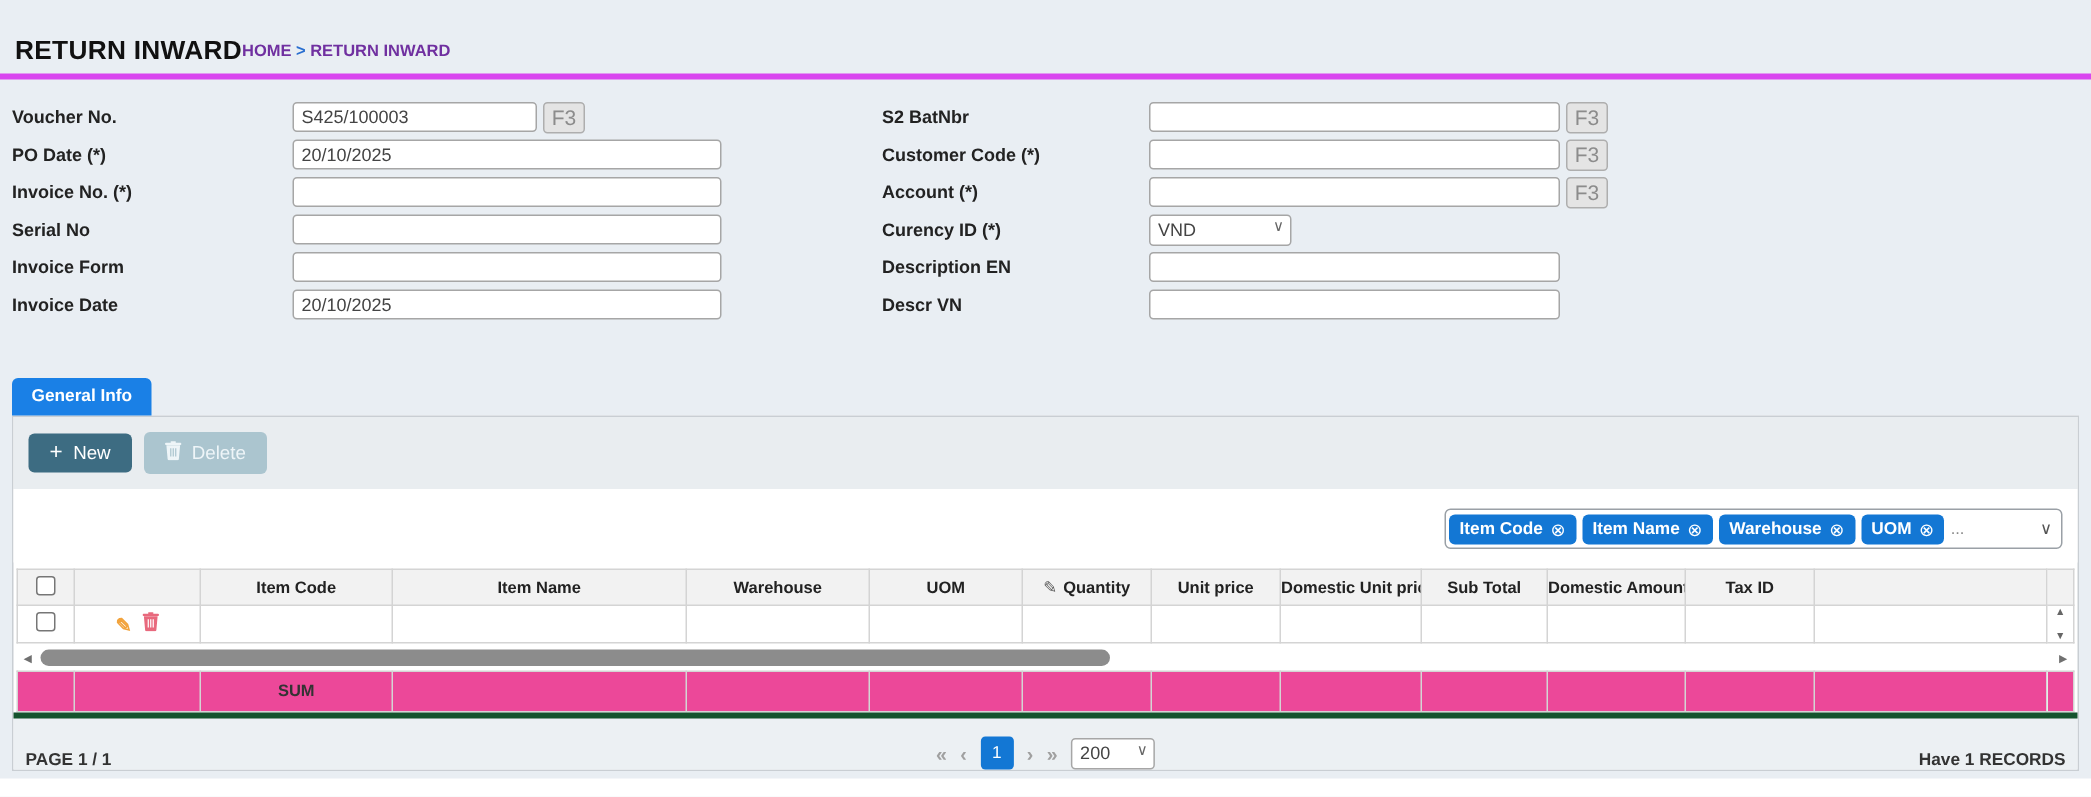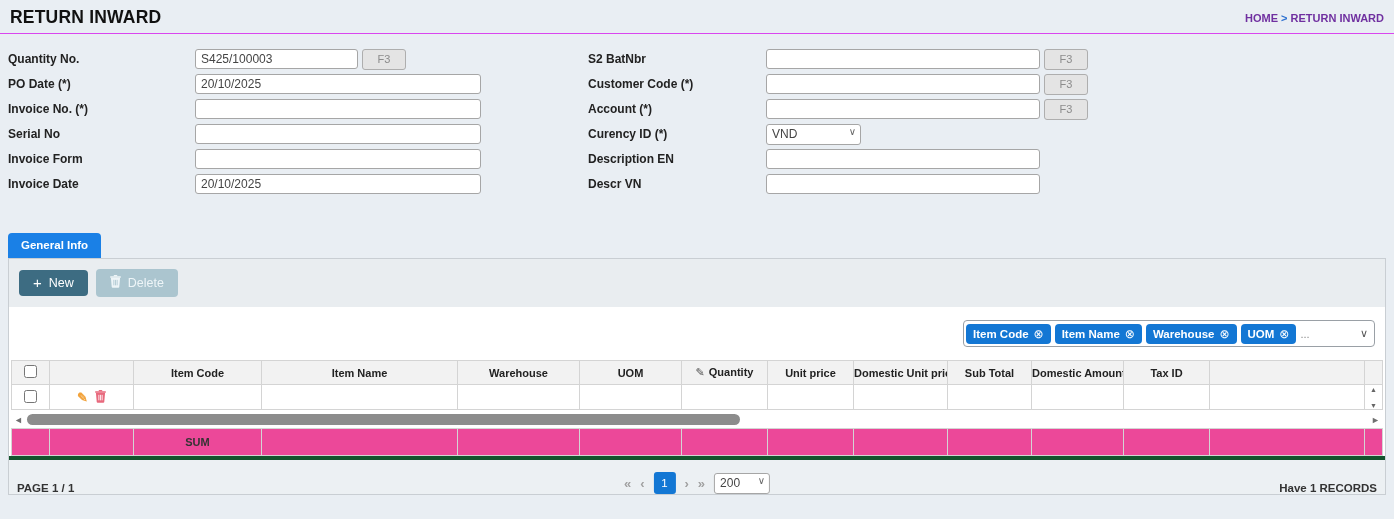--- a/index.html
+++ b/index.html
@@ -1,41 +1,41 @@
 <!DOCTYPE html>
 <html><head>
 <meta charset="utf-8">
 <style>
   * { box-sizing: border-box; margin: 0; padding: 0; }
   html,body { width:1394px; height:531px; background:#ffffff; font-family:"Liberation Sans",sans-serif; font-size:12px; color:#1a1a1a; overflow:hidden; }
   .page { background:#e9eef3; height:519px; overflow:hidden; }
 
   
-  .hdr { display:flex; justify-content:space-between; align-items:center; padding:7px 10px 5px 10px; border-bottom:1px solid #d946ef; }
+  .hdr { display:flex; justify-content:flex-start; align-items:center; padding:7px 10px 5px 10px; border-bottom:4px solid #d946ef;margin-top:16px; }
   .title { font-size:17.5px; font-weight:bold; color:#111; letter-spacing:.2px; }
   .crumb { font-size:11px; font-weight:bold; color:#7030a0; }
   .crumb .sep { color:#2a6fd0; padding:0 3px; }
 
   
   .form { display:flex; padding:13px 8px 4px 8px; }
   .col-l { width:580px; flex:none; }
   .col-r { flex:1; }
   .frow { display:flex; align-items:center; height:24px; margin-bottom:1px; }
   .frow label { font-weight:bold; font-size:12px; color:#222; flex:none; }
   .col-l .frow label { width:187px; }
   .col-r .frow label { width:178px; }
   .inp { height:20px; border:1px solid #a6a6a6; border-radius:3px; background:#fff; color:#444;
          font-family:"Liberation Sans",sans-serif; font-size:12px; padding:1px 5px; }
   .w-wide-l { width:286px; }
   .w-voucher { width:163px; }
   .w-wide-r { width:274px; }
   .w-rate { width:170px; }
   .gap4 { margin-left:4px; } .gap8 { margin-left:8px; }
-  .f3 { width:44px; height:21px; background:#e4e4e4; border:1px solid #aeaeae; border-radius:3px;
-        color:#8c8c8c; font-size:11px; display:flex; align-items:center; justify-content:center; flex:none; cursor:default; }
+  .f3 { width:28px; height:21px; background:#e4e4e4; border:1px solid #aeaeae; border-radius:3px;
+        color:#8c8c8c; font-size:14px; display:flex; align-items:center; justify-content:center; flex:none; cursor:default; }
   .selwrap { position:relative; display:inline-flex; }
   .selwrap select { appearance:none; -webkit-appearance:none; height:21px; border:1px solid #a6a6a6; border-radius:3px;
         background:#fff; color:#444; font-family:"Liberation Sans",sans-serif; font-size:12px; padding:0 18px 0 5px; width:100%; }
   .selwrap .chev { position:absolute; right:5px; top:2px; color:#666; font-size:10px; pointer-events:none; }
   .w-cur { width:95px; }
 
   
   .tabbar { margin:32px 8px 0 8px; }
   .tab { display:inline-block; background:#1a80e6; color:#fff; font-weight:bold; font-size:11.5px;
          padding:6px 13px 7px 13px; border-radius:4px 4px 0 0; cursor:pointer; }
@@ -98,21 +98,21 @@
   <div class="hdr">
     <div class="title">RETURN INWARD</div>
     <div class="crumb">
       <span>HOME</span><span class="sep">&gt;</span><span>RETURN INWARD</span>
     </div>
   </div>
 
   <div class="form">
     <div class="col-l">
       <div class="frow">
-        <label>Quantity No.</label>
+        <label>Voucher No.</label>
         <input class="inp w-voucher" type="text" value="S425/100003" style="">
         <button class="f3 gap4">F3</button>
       </div>
       <div class="frow">
         <label>PO Date (*)</label>
         <input class="inp w-wide-l" type="text" value="20/10/2025" style="">
       </div>
       <div class="frow">
         <label>Invoice No. (*)</label>
         <input class="inp w-wide-l" type="text" value="" style="">

